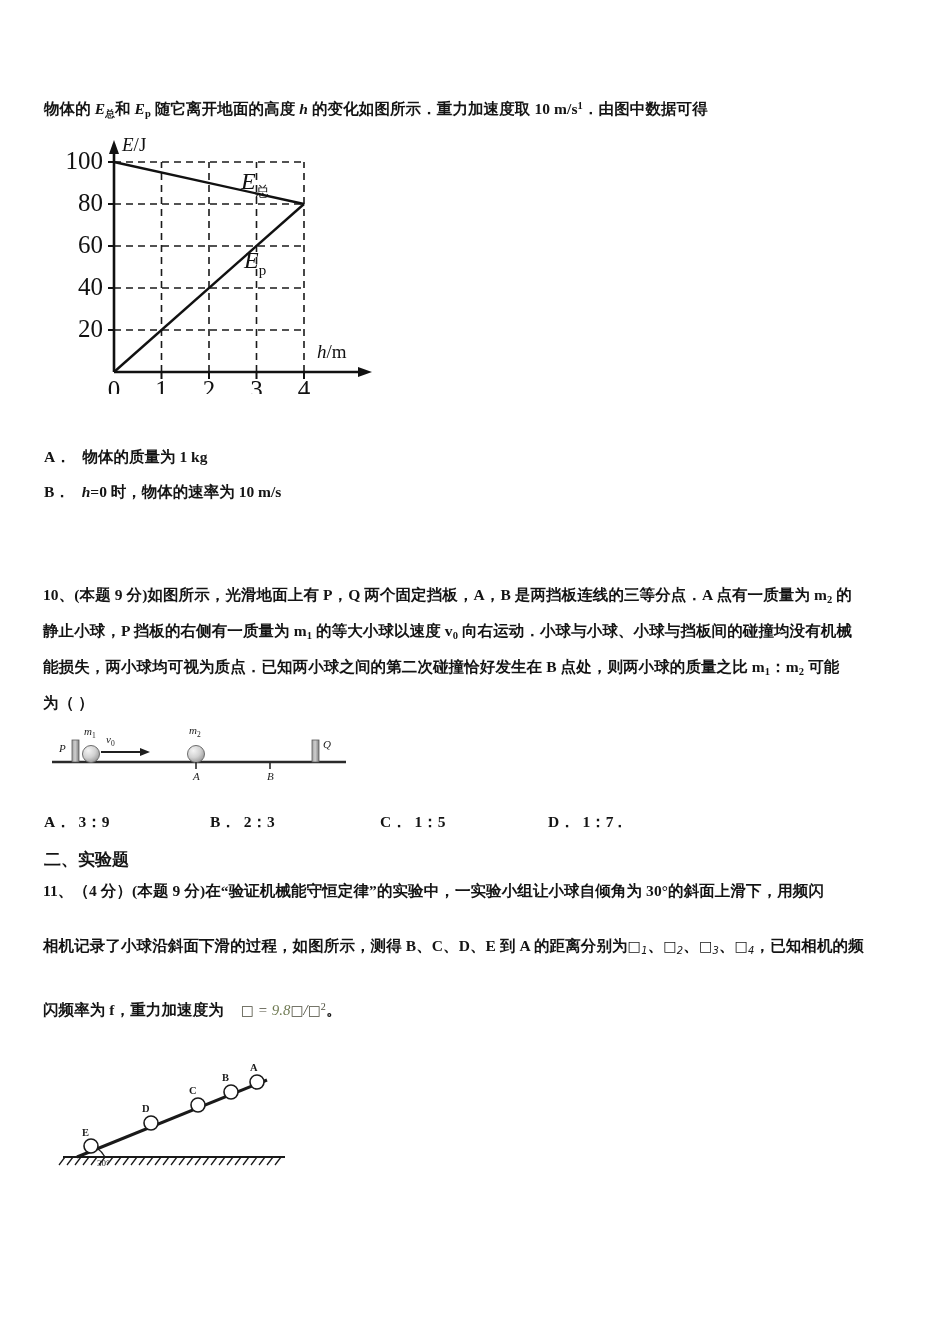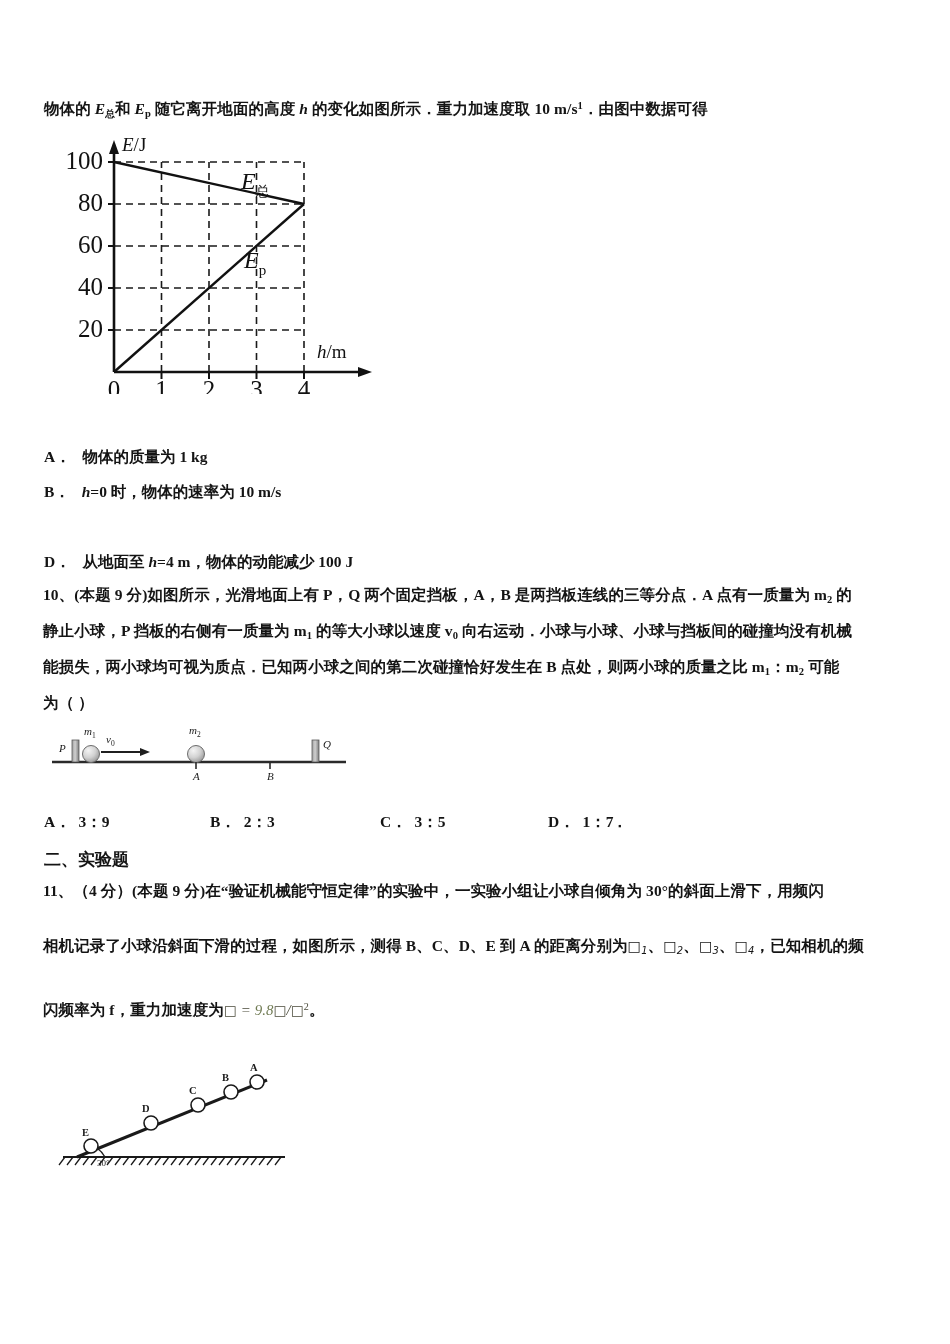--- a/index.html
+++ b/index.html
@@ -54,20 +54,21 @@
   .tofu {
     font-family: "DejaVu Sans", sans-serif;
     font-weight: normal;
     font-size: 0.92em;
   }
   .formula {
     font-style: italic;
     font-weight: normal;
     color: #4a4a3a;
     font-size: 0.96em;
+    padding-left: 17px;
   }
   .formula .num { color: #6f7a52; font-style: italic; }
 
   
   .chart-wrap {
     position: absolute;
     left: 62px;
     top: 132px;
     width: 330px;
     height: 262px;
@@ -168,24 +169,20 @@
     </svg>
   </div>
 
   <div class="opt" style="left:44px; top:447px;">
     <span>A．</span>
     <span style="margin-left:8px;">物体的质量为 1 kg</span>
   </div>
   <div class="opt" style="left:44px; top:482px;">
     <span>B．</span>
     <span style="margin-left:8px;text-align:center;"><i class="v">h</i>=0 时，物体的速率为 10 m/s</span>
-  </div>
-  <div class="opt" style="left:44px; top:552px;">
-    <span>D．</span>
-    <span style="margin-left:8px;">从地面至 <i class="v">h</i>=4 m，物体的动能减少 100 J</span>
   </div>
 
   <div class="qtext" style="left:43px; top:583px;">
     10、(本题 9 分)如图所示，光滑地面上有 P，Q 两个固定挡板，A，B 是两挡板连线的三等分点．A 点有一质量为 m<sub>2</sub> 的
   </div>
   <div class="qtext" style="left:43px; top:619px;">
     静止小球，P 挡板的右侧有一质量为 m<sub>1</sub> 的等大小球以速度 v<sub>0</sub> 向右运动．小球与小球、小球与挡板间的碰撞均没有机械
   </div>
   <div class="qtext" style="left:43px; top:655px;">
     能损失，两小球均可视为质点．已知两小球之间的第二次碰撞恰好发生在 B 点处，则两小球的质量之比 m<sub>1</sub>：m<sub>2</sub> 可能
@@ -240,21 +237,21 @@
   <div class="opt" style="left:44px; top:812px;">
     <span>A．</span>
     <span style="margin-left:4px;">3：9</span>
   </div>
   <div class="opt" style="left:210px; top:812px;">
     <span>B．</span>
     <span style="margin-left:4px;">2：3</span>
   </div>
   <div class="opt" style="left:380px; top:812px;">
     <span>C．</span>
-    <span style="margin-left:4px;">3：5</span>
+    <span style="margin-left:4px;">1：5</span>
   </div>
   <div class="opt" style="left:548px; top:812px;">
     <span>D．</span>
     <span style="margin-left:4px;">1：7</span>
   </div>
   <div class="opt" style="left:612px; top:812px;">．</div>
 
   <div class="sec-head" style="left:44px; top:848px;">二、实验题</div>
 
   <div class="qtext" style="left:43px; top:879px;">11、（4 分）(本题 9 分)在“验证机械能守恒定律”的实验中，一实验小组让小球自倾角为 30°的斜面上滑下，用频闪</div>

